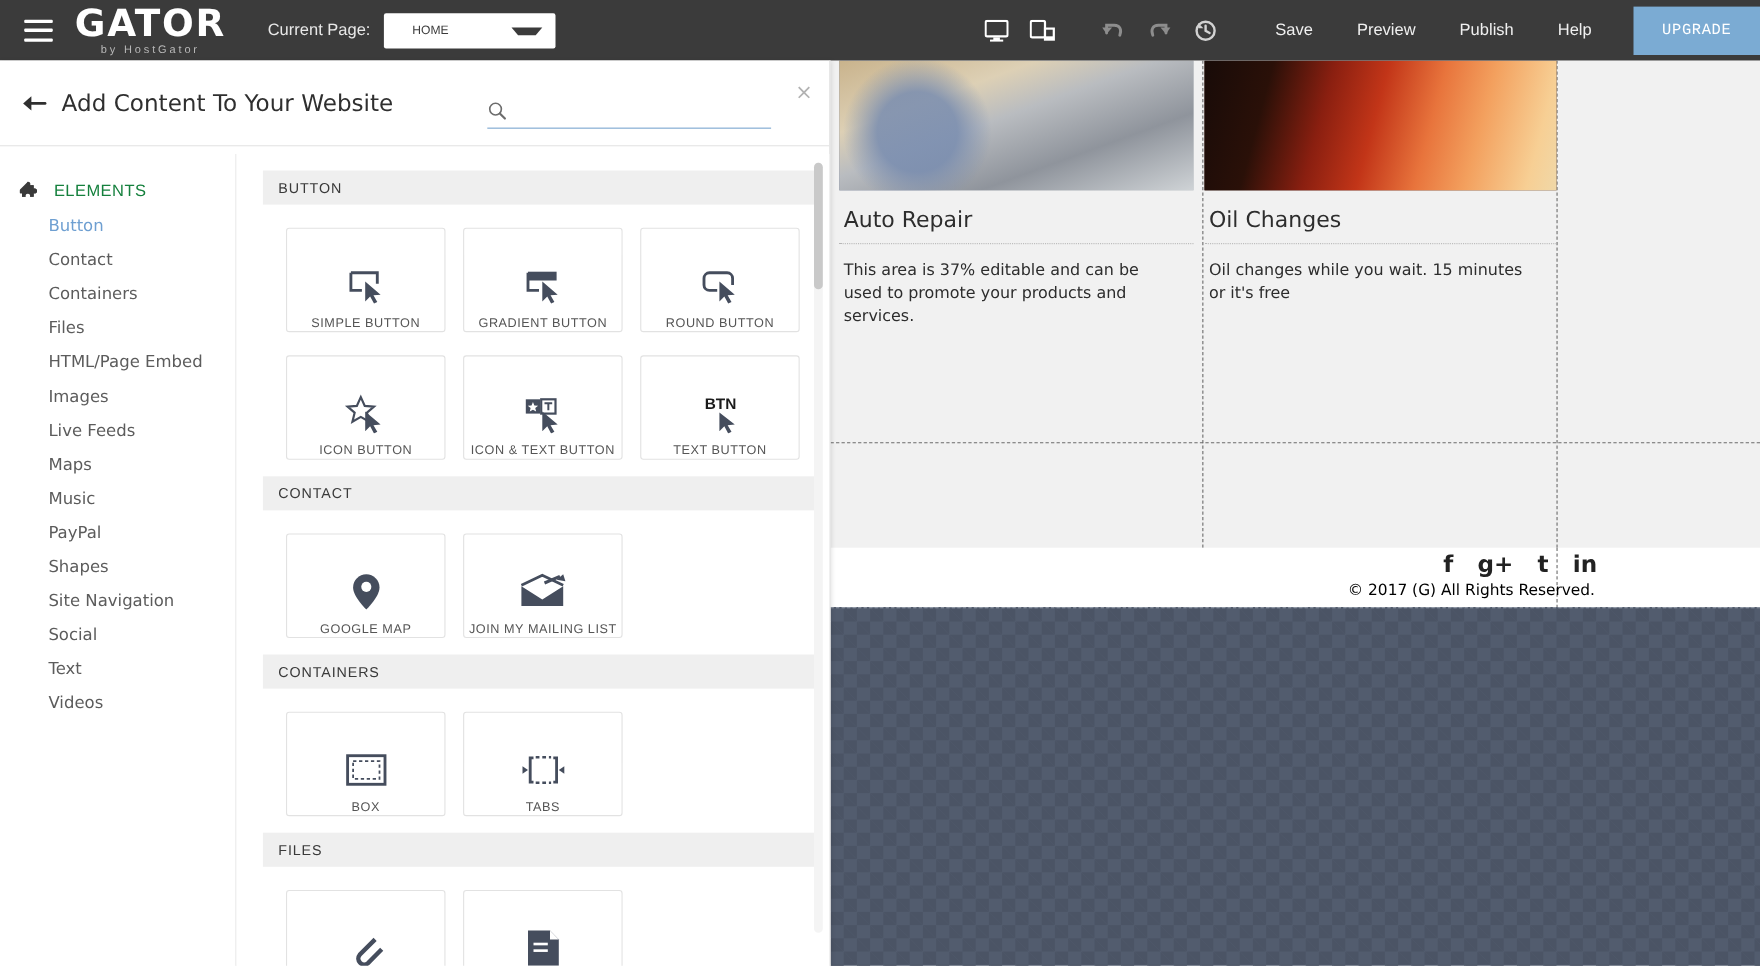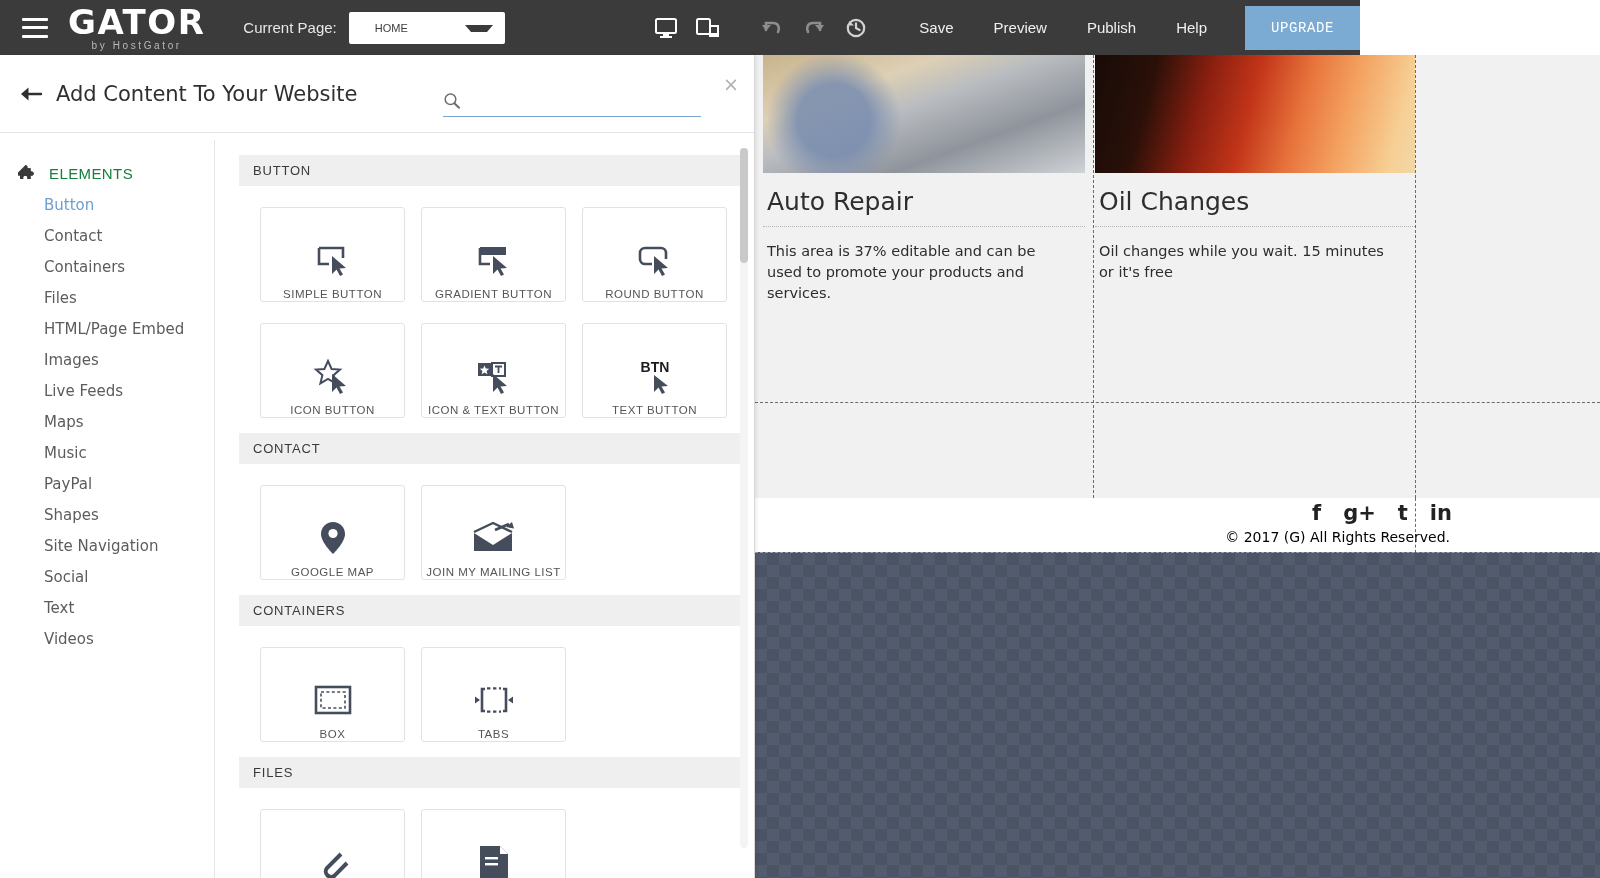--- a/index.html
+++ b/index.html
@@ -6,21 +6,21 @@
   html, body {
     width: 1600px; height: 878px;
     overflow: hidden;
     font-family: "Liberation Sans", sans-serif;
     background: #ffffff;
   }
 
   
   #topbar {
     position: absolute; left: 0; top: 0;
-    width: 1360px; height: 55px;
+    width: 1600px; height: 55px;
     background: #3b3b3b;
     display: flex; align-items: center;
   }
   .hamburger {
     width: 26px; height: 20px;
     margin-left: 22px; margin-right: 20px;
     display: flex; flex-direction: column; justify-content: space-between;
     cursor: pointer;
   }
   .hamburger i { display: block; height: 3px; background: #ffffff; border-radius: 1px; }
@@ -92,21 +92,21 @@
       linear-gradient(160deg, #c9b38c 0%, #ddd0b5 28%, #b9bcc0 45%, #8f949c 70%, #cfd3d6 100%),
       linear-gradient(90deg, #6b7794 0%, #7c88a4 18%, #a8aeb5 30%, #b7bcc1 100%);
   }
   .img-oilchange {
     background:
       linear-gradient(105deg, #180b08 0%, #2a1008 18%, #8a1f10 34%, #c23518 48%, #e8743c 63%, #f3a05e 76%, #f7cf94 92%, #f0d8a8 100%),
       #3a1a10;
   }
   .svc-title {
     font-family: "DejaVu Sans", sans-serif;
-    font-size: 25px; color: #2d2d2d; font-weight: normal;
+    font-size: 20px; color: #2d2d2d; font-weight: normal;
     padding: 14px 4px 10px 4px;
     border-bottom: 1px dotted #b6b6b6;
   }
   .svc-body {
     font-family: "DejaVu Sans", sans-serif;
     font-size: 14.5px; color: #2d2d2d; line-height: 21px;
     padding: 14px 14px 0 4px;
   }
   #footer-band {
     position: absolute; left: 755px; top: 443px; width: 845px; height: 60px;

